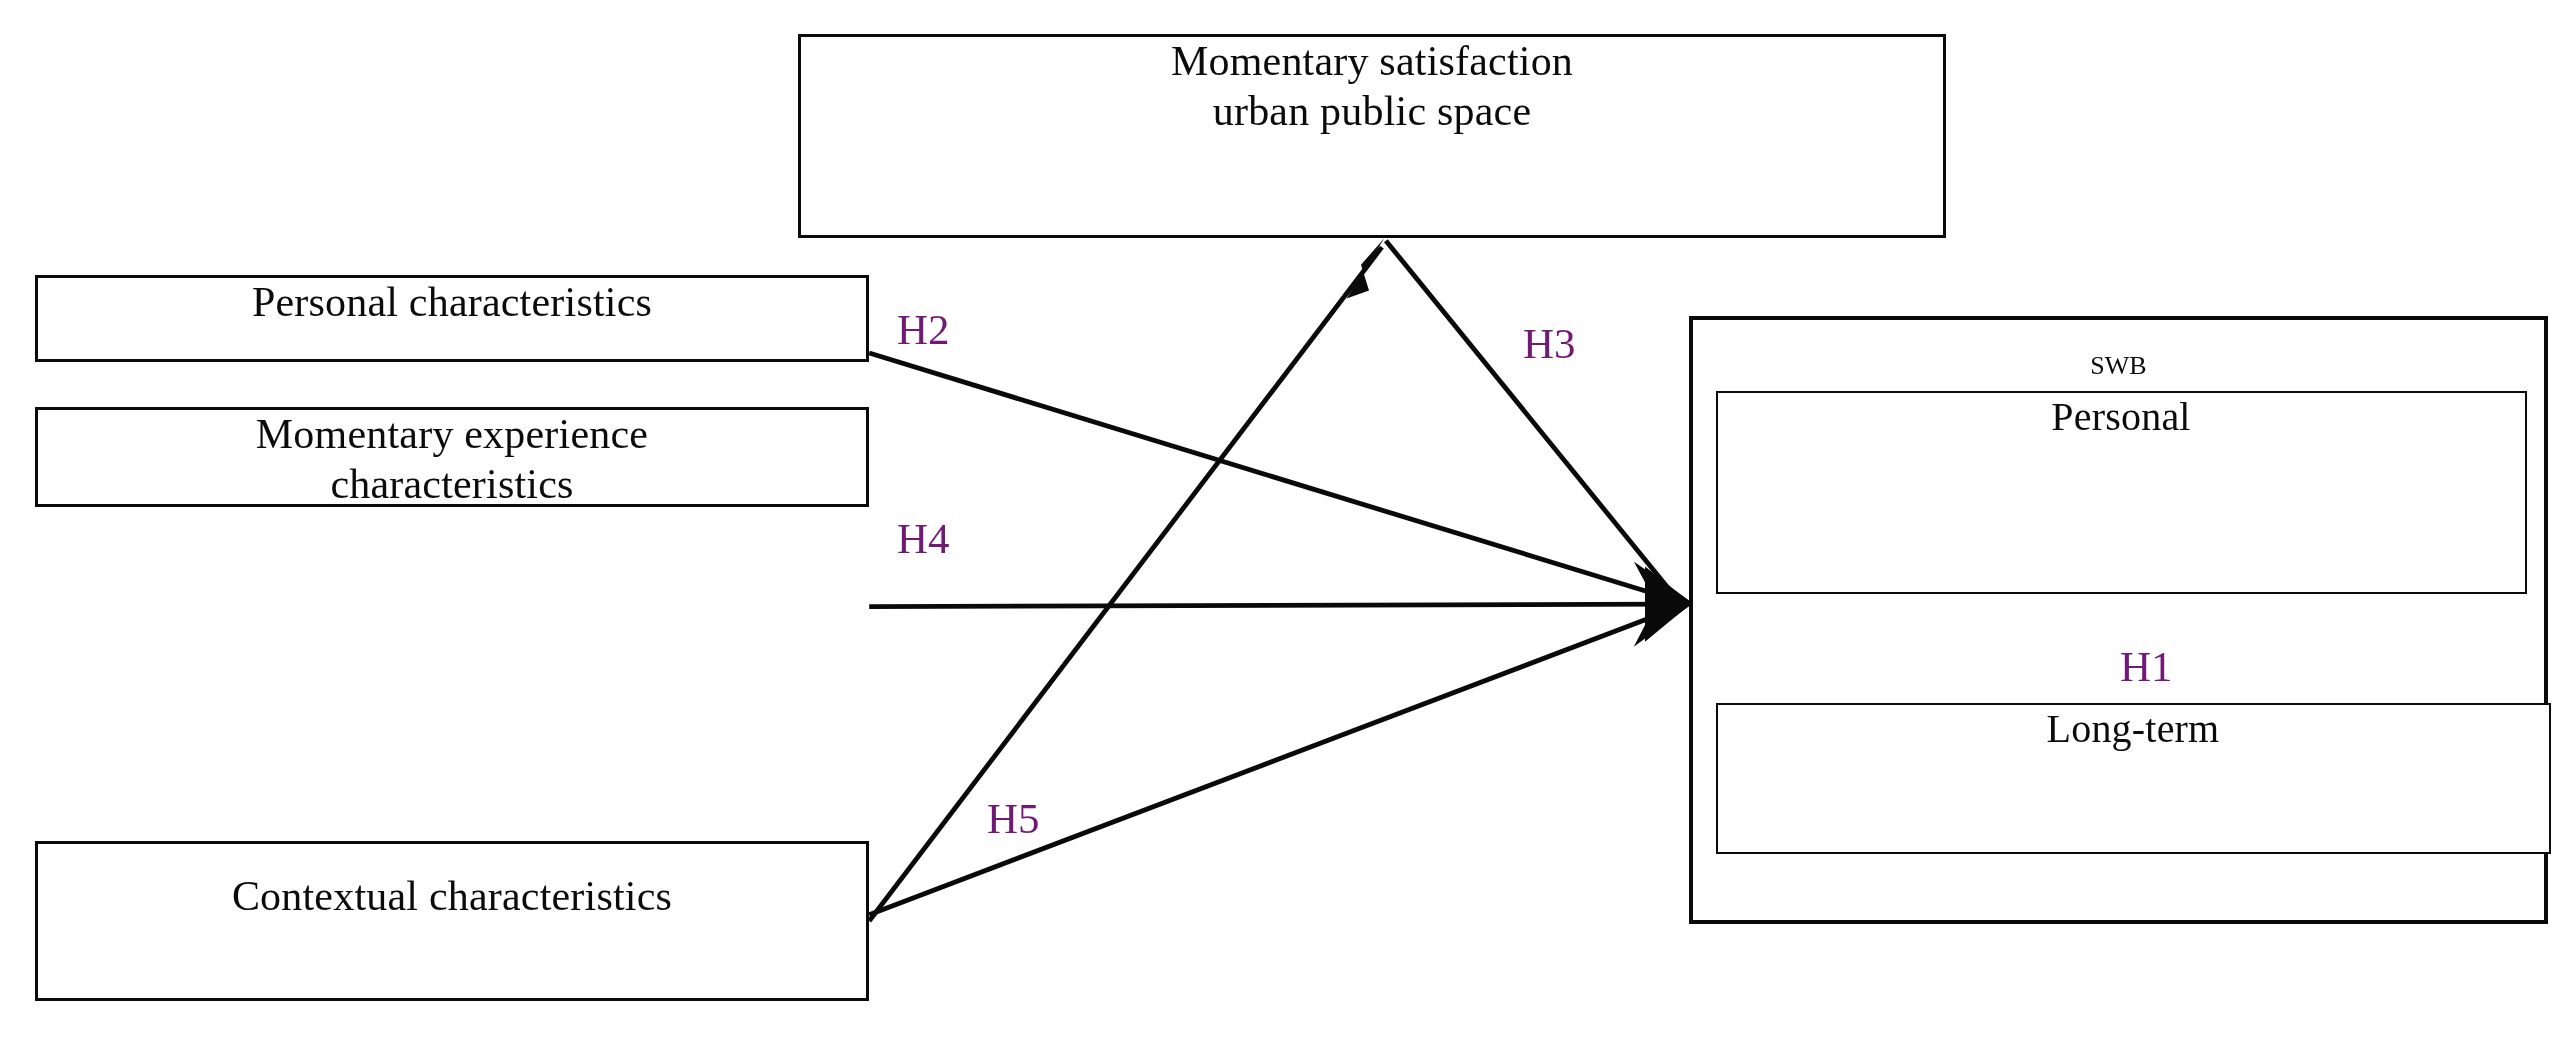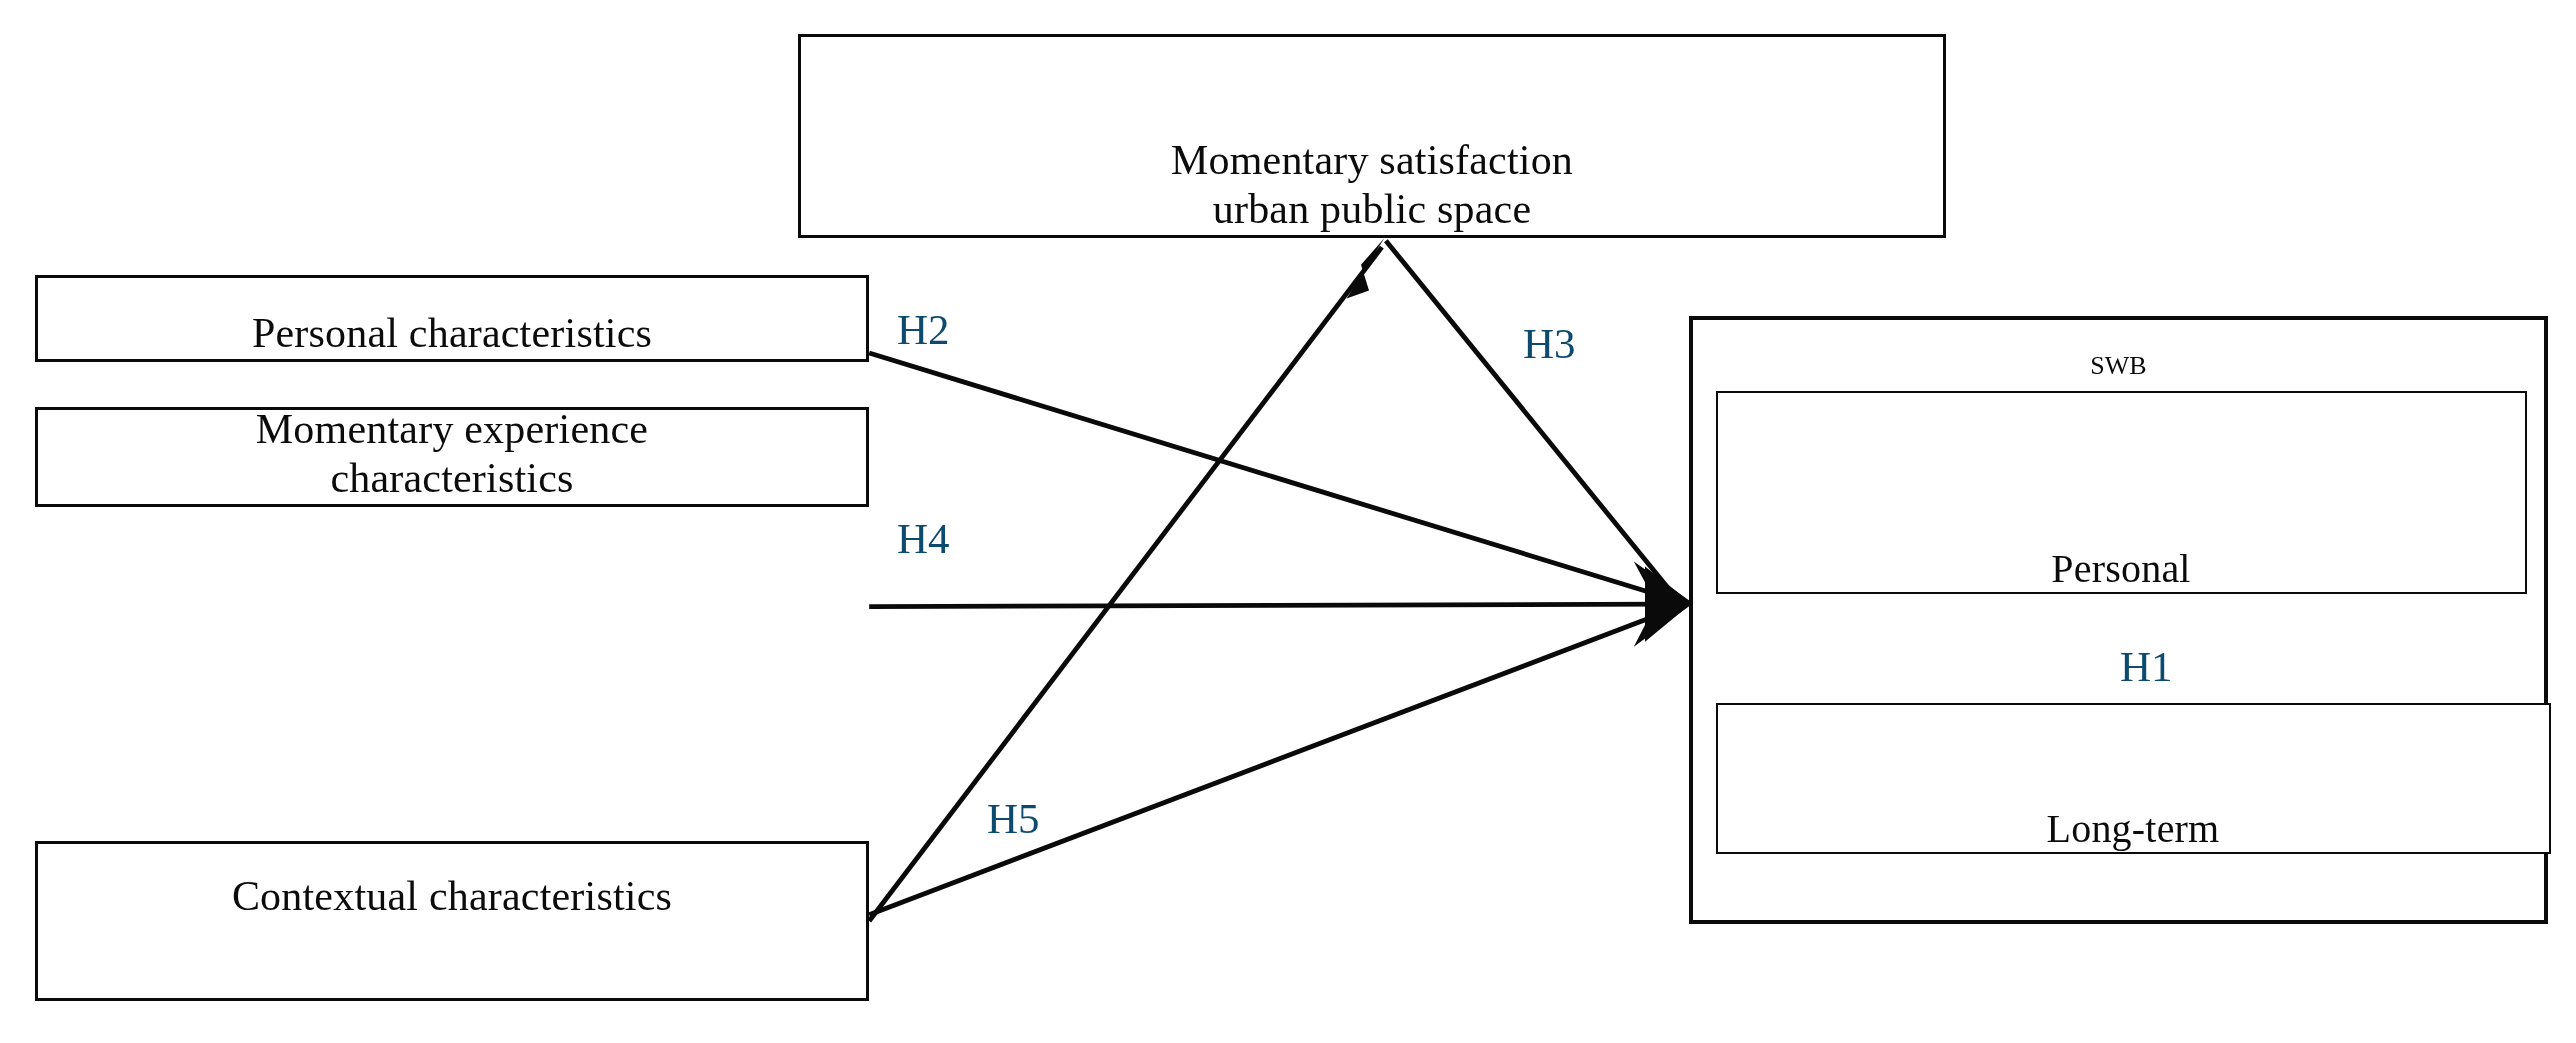--- a/index.html
+++ b/index.html
@@ -22,21 +22,21 @@
     top: 0;
     width: 2576px;
     height: 1043px;
   }
   .node-box {
     position: absolute;
     box-sizing: border-box;
     background: #ffffff;
     border: 3.2px solid #0a0a0a;
     display: flex;
-    align-items: flex-end;
+    align-items: flex-start;
     justify-content: center;
     text-align: center;
   }
   .node-box.thin {
     border-width: 2.4px;
   }
   .node-label {
     color: #0b0b0b;
     line-height: 1.18;
     letter-spacing: 0.2px;
@@ -53,21 +53,21 @@
   .swb-title {
     position: absolute;
     left: 0;
     right: 0;
     text-align: center;
     color: #0b0b0b;
     font-size: 26px;
   }
   .edge-label {
     position: absolute;
-    color: #0c4a6e;
+    color: #701a75;
     font-size: 43px;
     font-family: "Liberation Serif", "DejaVu Serif", serif;
     white-space: nowrap;
   }
 </style>
 </head>
 <body>
 
 <div id="canvas">
 

